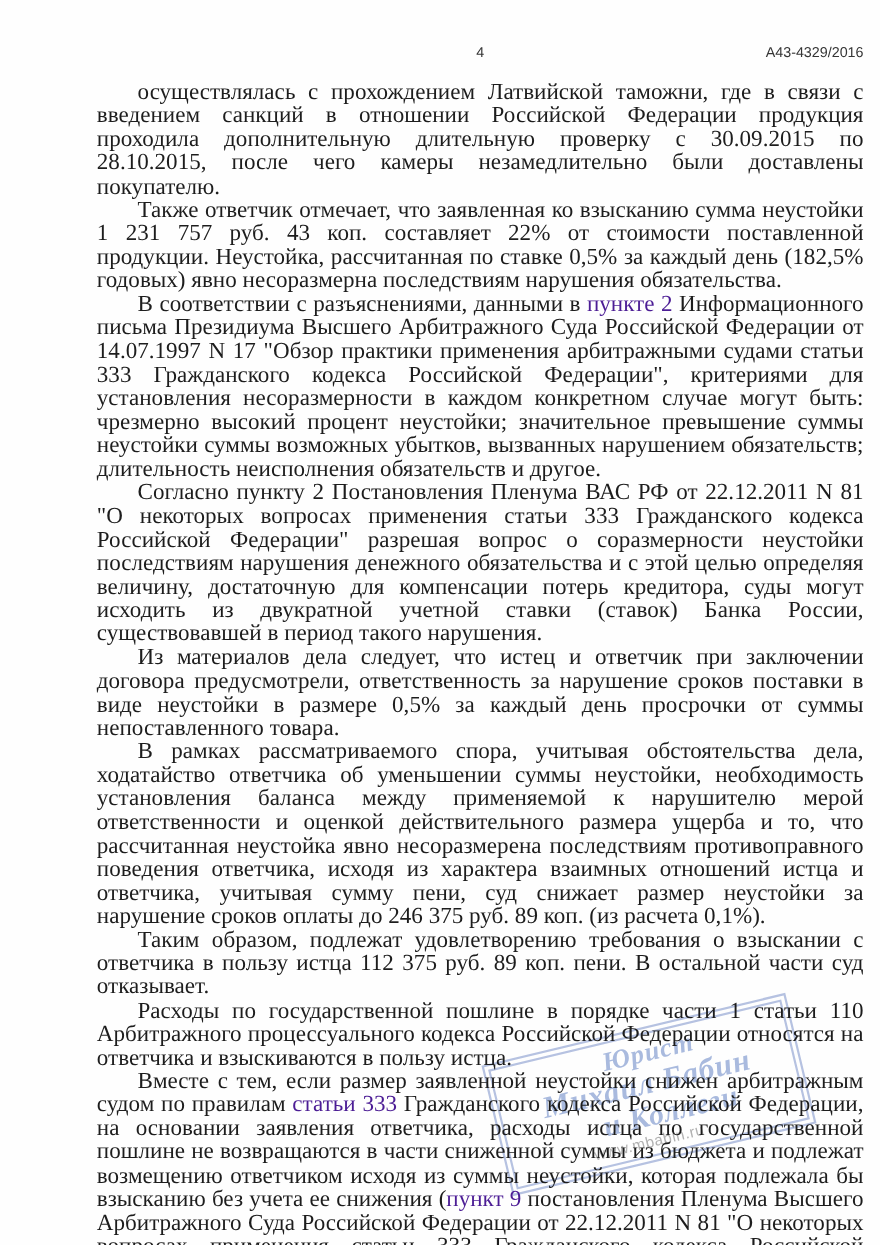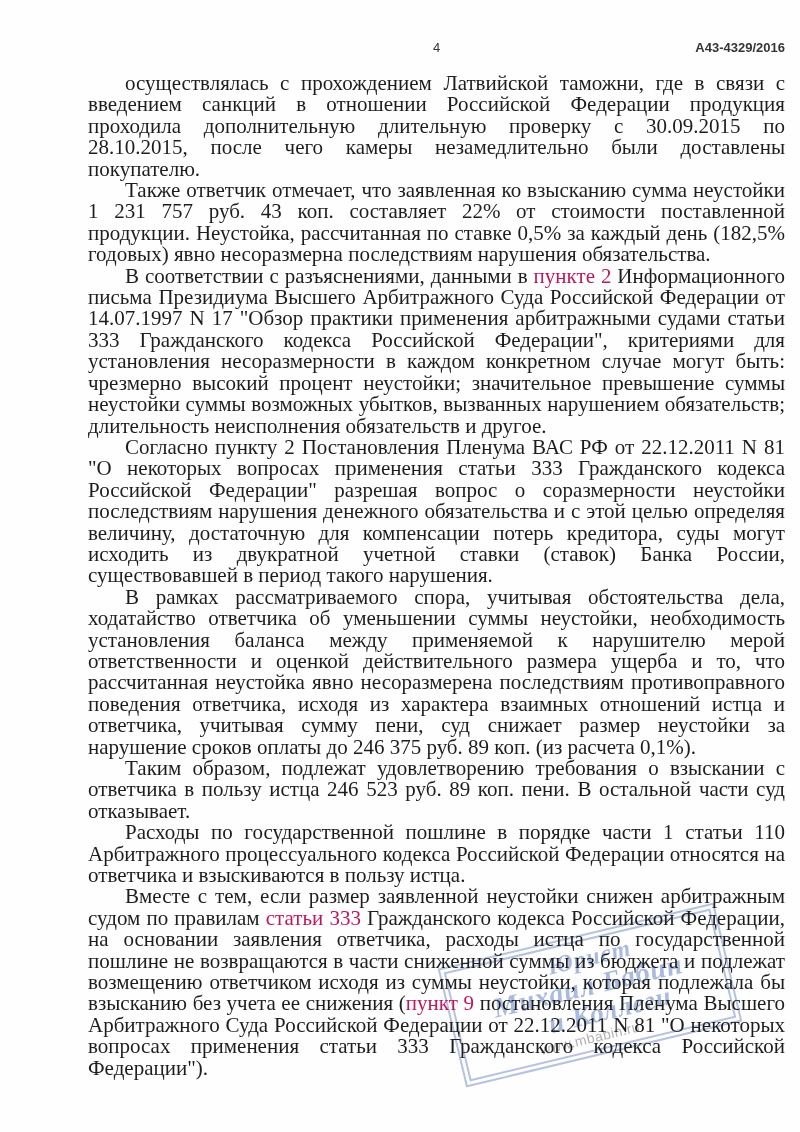--- a/index.html
+++ b/index.html
@@ -11,30 +11,30 @@
   }
   .page { position:absolute; inset:0; background:#fefefe; }
 
   
   .page-header {
     position:absolute; top:40px; left:88px; width:697px; height:18px;
     font-family:"Liberation Sans", sans-serif;
     font-size:13px; color:#353535;
   }
   .page-num { position:absolute; left:0; right:0; text-align:center; }
-  .case-num { position:absolute; right:0; top:0;font-weight:bold; }
+  .case-num { position:absolute; right:0; top:0; }
 
   
   .content {
     position:absolute; top:73px; left:88px; width:697px;
     font-size:21px; line-height:21.4px; color:#1d1d1d;
     text-align:justify; z-index:2;
   }
   .content p { margin:0; text-indent:37px; }
-  .content .link { color:#be185d; cursor:pointer; }
+  .content .link { color:#4c1d95; cursor:pointer; }
 
   
   .stamp {
     position:absolute; left:448px; top:934px; width:284px; height:122px;
     transform:rotate(-13.5deg);
     border:2px solid #b6c2e1;
     z-index:1; box-sizing:border-box;
     background:transparent;
   }
   .stamp-inner {
@@ -78,19 +78,20 @@
         <div class="stamp-url">www.mbabin.ru</div>
       </div>
     </div>
   </div>
 
   <div class="content" id="content">
       <p><span>осуществлялась с прохождением Латвийской таможни, где в связи с введением санкций в отношении Российской Федерации продукция проходила дополнительную длительную проверку с 30.09.2015 по 28.10.2015, после чего камеры незамедлительно были доставлены покупателю.</span></p>
       <p><span>Также ответчик отмечает, что заявленная ко взысканию сумма неустойки 1 231 757 руб. 43 коп. составляет 22% от стоимости поставленной продукции. Неустойка, рассчитанная по ставке 0,5% за каждый день (182,5% годовых) явно несоразмерна последствиям нарушения обязательства.</span></p>
       <p><span>В соответствии с разъяснениями, данными в </span><span class="link">пункте 2</span><span> Информационного письма Президиума Высшего Арбитражного Суда Российской Федерации от 14.07.1997 N 17 "Обзор практики применения арбитражными судами статьи 333 Гражданского кодекса Российской Федерации", критериями для установления несоразмерности в каждом конкретном случае могут быть: чрезмерно высокий процент неустойки; значительное превышение суммы неустойки суммы возможных убытков, вызванных нарушением обязательств; длительность неисполнения обязательств и другое.</span></p>
       <p><span>Согласно пункту 2 Постановления Пленума ВАС РФ от 22.12.2011 N 81 "О некоторых вопросах применения статьи 333 Гражданского кодекса Российской Федерации" разрешая вопрос о соразмерности неустойки последствиям нарушения денежного обязательства и с этой целью определяя величину, достаточную для компенсации потерь кредитора, суды могут исходить из двукратной учетной ставки (ставок) Банка России, существовавшей в период такого нарушения.</span></p>
+      <p><span>Из материалов дела следует, что истец и ответчик при заключении договора предусмотрели, ответственность за нарушение сроков поставки в виде неустойки в размере 0,5% за каждый день просрочки от суммы непоставленного товара.</span></p>
       <p><span>В рамках рассматриваемого спора, учитывая обстоятельства дела, ходатайство ответчика об уменьшении суммы неустойки, необходимость установления баланса между применяемой к нарушителю мерой ответственности и оценкой действительного размера ущерба и то, что рассчитанная неустойка явно несоразмерена последствиям противоправного поведения ответчика, исходя из характера взаимных отношений истца и ответчика, учитывая сумму пени, суд снижает размер неустойки за нарушение сроков оплаты до 246 375 руб. 89 коп. (из расчета 0,1%).</span></p>
-      <p><span>Таким образом, подлежат удовлетворению требования о взыскании с ответчика в пользу истца 246 523 руб. 89 коп. пени. В остальной части суд отказывает.</span></p>
+      <p><span>Таким образом, подлежат удовлетворению требования о взыскании с ответчика в пользу истца 112 375 руб. 89 коп. пени. В остальной части суд отказывает.</span></p>
       <p><span>Расходы по государственной пошлине в порядке части 1 статьи 110 Арбитражного процессуального кодекса Российской Федерации относятся на ответчика и взыскиваются в пользу истца.</span></p>
       <p><span>Вместе с тем, если размер заявленной неустойки снижен арбитражным судом по правилам </span><span class="link">статьи 333</span><span> Гражданского кодекса Российской Федерации, на основании заявления ответчика, расходы истца по государственной пошлине не возвращаются в части сниженной суммы из бюджета и подлежат возмещению ответчиком исходя из суммы неустойки, которая подлежала бы взысканию без учета ее снижения (</span><span class="link">пункт 9</span><span> постановления Пленума Высшего Арбитражного Суда Российской Федерации от 22.12.2011 N 81 "О некоторых вопросах применения статьи 333 Гражданского кодекса Российской Федерации").</span></p>
     </div>
 
 </div>
 
 </body></html>

